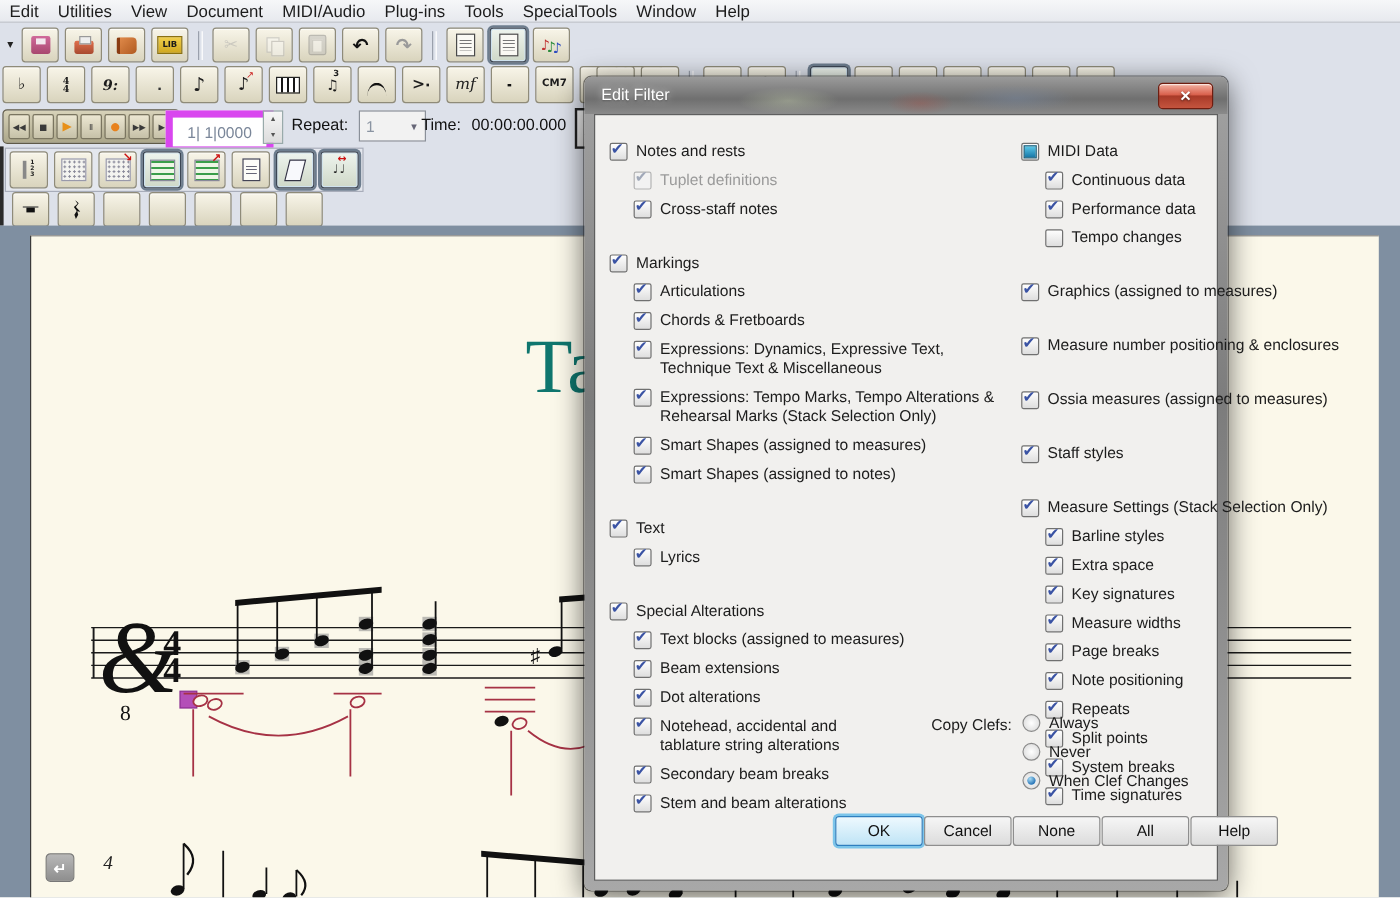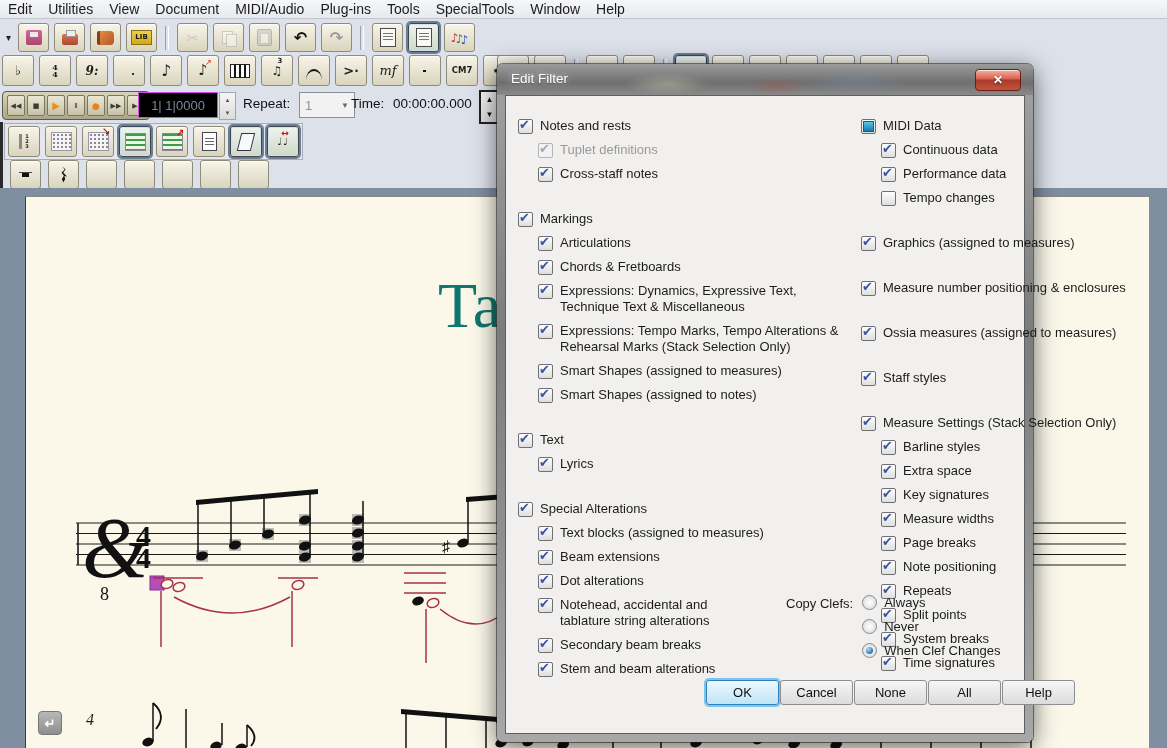--- a/index.html
+++ b/index.html
@@ -87,41 +87,41 @@
   .ic-r32::after{box-shadow:-2px 4px 0 #111,-4px 8px 0 #111}
   .ic-r64::after{box-shadow:-2px 4px 0 #111,-4px 8px 0 #111,-5px 12px 0 #111}
   .ic-r128::after{box-shadow:-2px 4px 0 #111,-4px 8px 0 #111,-5px 12px 0 #111,-6px 15px 0 #111}
   
   #transport-buttons{position:absolute;left:2px;top:91px;height:27px;display:flex;align-items:center;gap:2px;
       padding:0 4px;background:linear-gradient(#d8d3ba,#aba689);border:1px solid #5f5a48;border-radius:4px}
   .tr-btn{width:16px;height:19px;background:linear-gradient(#ece7d2,#c6c1a8);border:1px solid #7a7560;border-radius:2px;
       display:flex;align-items:center;justify-content:center;font-size:7px;color:#3a3a3a;font-family:"DejaVu Sans",sans-serif}
   .tr-btn.play{color:#e89018;font-size:10px}
   .tr-btn.rec{color:#e8821c;font-size:9px}
-  #counter-box{position:absolute;left:138px;top:92px;width:78px;height:24px;background:#000000;border:1px solid #d946ef;
+  #counter-box{position:absolute;left:138px;top:92px;width:78px;height:24px;background:#ffffff;border:6px solid #d946ef;
       display:flex;align-items:center;justify-content:center;color:#7a8699;font-size:13px}
   .spin{position:absolute;display:flex;flex-direction:column;background:linear-gradient(#f6f6f6,#dcdcdc);
       border:1px solid #9aa;align-items:center;justify-content:space-around;color:#555;font-size:6px}
   #counter-spin{left:219px;top:92px;width:15px;height:26px}
   #master-spin{left:479px;top:90px;width:17px;height:30px;border:2px solid #222;font-size:8px;color:#111}
   .tlabel{position:absolute;font-size:13.5px;color:#111}
   #repeat-drop{position:absolute;left:299px;top:92px;width:44px;height:24px;background:#f2f2f2;border:1px solid #8a9099;
       display:flex;align-items:center;justify-content:space-between;padding:0 5px;font-size:13px;color:#8a94a2}
   #repeat-drop .dd{font-size:8px;color:#667}
   
   #score-region{position:absolute;left:0;top:188px;width:1167px;height:560px;background:#7f8fa1}
   #page{position:absolute;left:25px;top:8px;width:1123px;height:552px;background:#fbf8ea;
         border-left:1px solid #3a3a3a;border-top:1px solid #888}
   #score-title{position:absolute;left:412px;top:72px;font-family:"Liberation Serif",serif;font-size:64px;color:#0f766e}
   #measure-number{position:absolute;left:60px;top:514px;font-family:"Liberation Serif",serif;font-style:italic;font-size:16px;color:#222}
   #return-chip{position:absolute;left:12px;top:514px;width:22px;height:22px;border-radius:4px;
       background:linear-gradient(#b8b8b8,#8e8e8e);border:1px solid #777;color:#fff;font-weight:bold;
       display:flex;align-items:center;justify-content:center;font-size:13px}
   
-  #dialog{position:absolute;left:497px;top:64px;width:536px;height:678px;border-radius:6px;
+  #dialog{position:absolute;left:487px;top:64px;width:536px;height:678px;border-radius:6px;
       background:linear-gradient(180deg,#a3a3a3,#7c7c7c 40%,#909090 70%,#a8a8a8);
       box-shadow:0 5px 24px rgba(0,0,0,.6),0 0 0 1px rgba(40,40,40,.55);z-index:50}
   #dialog-titlebar{position:absolute;left:0;top:0;right:0;height:31px;border-radius:6px 6px 0 0;
       background:radial-gradient(60px 16px at 170px 20px,rgba(190,200,170,.45),transparent 70%),
                  radial-gradient(40px 14px at 280px 22px,rgba(170,80,70,.35),transparent 70%),
                  radial-gradient(70px 16px at 360px 18px,rgba(120,140,170,.4),transparent 70%),
                  linear-gradient(180deg,#9b9b9b,#6f6f6f 60%,#8a8a8a)}
   #dialog-title{position:absolute;left:14px;top:7px;font-size:13.5px;color:#fff;text-shadow:0 0 6px rgba(255,255,255,.7),0 1px 2px rgba(0,0,0,.5)}
   #dialog-close{position:absolute;right:12px;top:5px;width:44px;height:20px;border-radius:4px;
       background:linear-gradient(#f2b2a2,#d9604c 45%,#a83a28 50%,#c4543e);border:1px solid #6e1d10;

